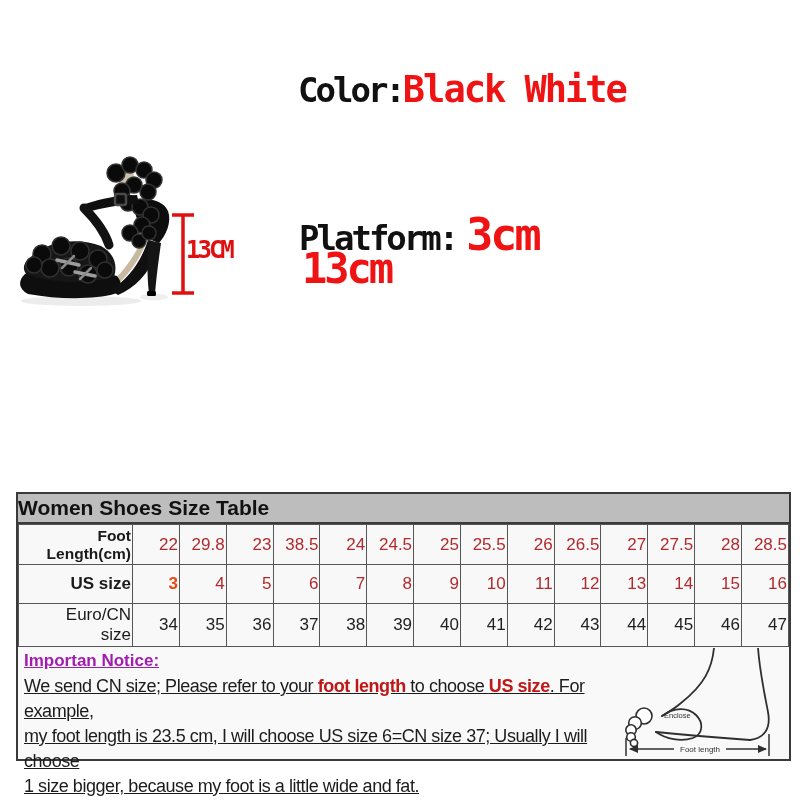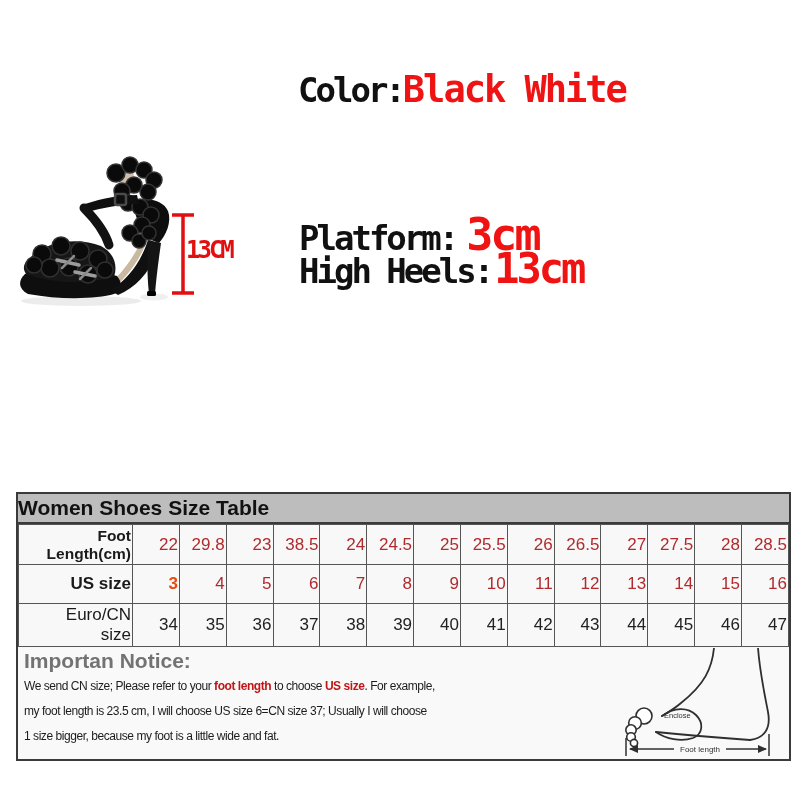--- a/index.html
+++ b/index.html
@@ -38,23 +38,23 @@
   td.lab{font-weight:bold;color:#1a1a1a;}
   tr.r-footlen td.lab{font-size:15.5px;}
   tr.r-us td.lab{font-size:17px;}
   tr.r-cn td.lab{font-size:17px;font-weight:normal;}
   td.rv{color:#b12a2d;font-weight:normal;font-size:17px;}
   td.hl{color:#e8490f;font-weight:bold;font-size:17px;background:#ffffff;}
   td.bv{color:#222;font-size:17px;}
 
   
   .notice{position:relative;height:111px;background:#f9f9f9;}
-  .notice-title{margin:1px 0 0 6px;font-size:21px;font-weight:bold;color:#737373;line-height:26px;}
-  .notice-body{margin:0 0 0 6px;width:612px;font-size:12px;letter-spacing:-0.45px;
-               line-height:25px;color:#1c1c1c;}
+  .notice-title{margin:1px 0 0 6px;font-size:17px;font-weight:bold;color:#a21caf;line-height:26px;text-decoration:underline;}
+  .notice-body{margin:0 0 0 6px;width:612px;font-size:18px;letter-spacing:-0.45px;
+               line-height:25px;color:#1c1c1c;text-decoration:underline;}
   .nred{color:#bf1616;font-weight:bold;}
   .foot-svg{position:absolute;right:9px;top:0;width:162px;height:110px;}
   .foot-svg text{font-family:"Liberation Sans",sans-serif;fill:#333;}
 </style>
 </head>
 <body>
 
 <div id="canvas">
 
   <svg class="shoe-svg" viewBox="0 0 165 172" aria-hidden="true">
@@ -121,21 +121,20 @@
 
   <div class="spec color-line">
     <span class="lbl">Color:</span>
     <span class="val">Black White</span>
   </div>
   <div class="spec platform-line">
     <span class="lbl">Platform:</span>
     <span class="val">3cm</span>
   </div>
   <div class="spec heels-line">
-    <span class="lbl">High Heels:</span>
     <span class="val">13cm</span>
   </div>
 
   <div class="size-box">
     <div class="tbl-title">Women Shoes Size Table</div>
     <table class="sizes">
       <colgroup>
           <col class="c-label">
           <col span="14" class="c-val">
         </colgroup>

